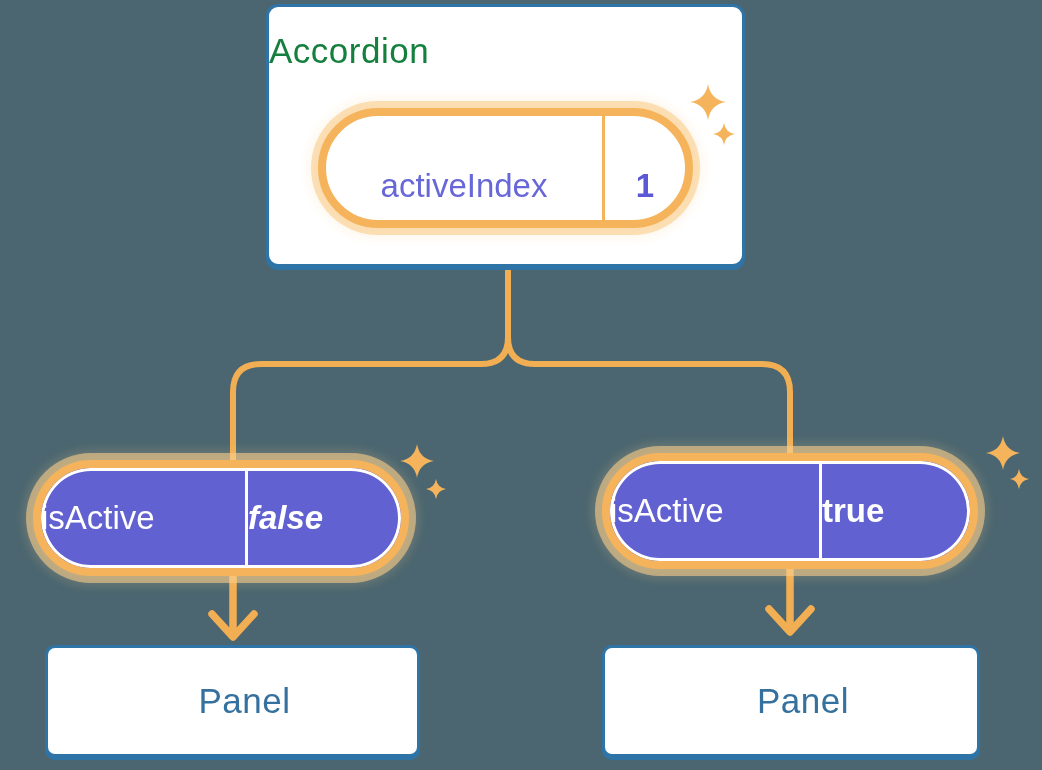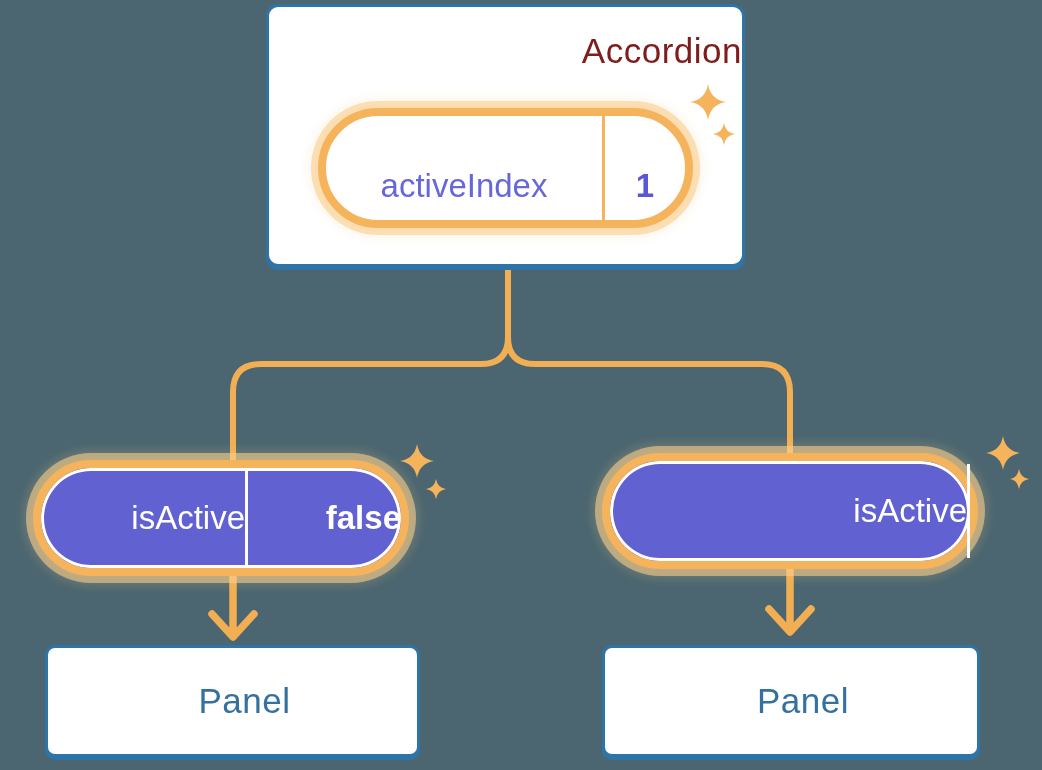--- a/index.html
+++ b/index.html
@@ -10,22 +10,22 @@
   svg{position:absolute;left:0;top:0;}
   .connectors{width:1042px;height:770px;}
 
   
   .card{
     position:absolute;background:#ffffff;border:3px solid #2E74A7;
     border-radius:12px;box-shadow:0 3px 0 #2E74A7;box-sizing:border-box;
   }
   .accordion-card{left:266px;top:4px;width:479px;height:263px;}
   .card-title{
-    text-align:right;padding-top:24px;font-size:35px;font-weight:500;
-    color:#7f1d1d;letter-spacing:.5px;
+    text-align:left;padding-top:24px;font-size:35px;font-weight:500;
+    color:#15803d;letter-spacing:.5px;
   }
   .panel-card{display:flex;align-items:center;justify-content:center;padding-left:24px;}
   .panel-left{left:45px;top:645px;width:375px;height:112px;border-radius:10px;}
   .panel-right{left:602px;top:645px;width:378px;height:112px;border-radius:10px;}
   .panel-label{font-size:35px;font-weight:500;color:#35719F;letter-spacing:.5px;}
 
   
   .pill{
     position:absolute;box-sizing:border-box;border-radius:70px;
     display:flex;align-items:stretch;
@@ -40,24 +40,24 @@
   .state-name{font-size:33px;color:#6767D8;}
   .state-value{font-size:33px;font-weight:700;color:#5B57D6;}
 
   .prop-pill{
     background:#6161D1;
     box-shadow:inset 0 0 0 3px #ffffff,
                0 0 0 7px rgba(248,205,138,.6), 0 0 10px 10px rgba(248,205,138,.18);
   }
   .prop-pill-left{left:33px;top:460px;width:376px;height:116px;}
   .prop-pill-right{left:602px;top:453px;width:376px;height:116px;}
-  .prop-pill .pill-section{display:flex;align-items:center;justify-content:flex-end;}
+  .prop-pill .pill-section{display:flex;align-items:center;justify-content:flex-start;}
   .prop-pill .sec-name{flex:1;}
   .prop-pill .divider{width:3px;background:#ffffff;margin:3px 0;}
-  .prop-pill-left .sec-value{flex:0 0 153px;}
+  .prop-pill-left .sec-value{flex:0 0 153px;font-style:italic;}
   .prop-pill-right .sec-value{flex:0 0 148px;}
   .prop-name{font-size:33px;color:#ffffff;}
   .prop-value{font-size:33px;font-weight:700;color:#ffffff;}
 
   .sparkles{position:absolute;width:70px;height:70px;}
   .sparkles-top{left:680px;top:80px;}
   .sparkles-left{left:395px;top:442px;}
   .sparkles-right{left:981px;top:430px;width:62px;}
 </style>
 </head>
@@ -108,20 +108,23 @@
   <svg class="sparkles sparkles-left" viewBox="0 0 70 70" fill="#F5B45C">
     <path d="M22,2 Q24.4,16.6 39,19 Q24.4,21.4 22,36 Q19.6,21.4 5,19 Q19.6,16.6 22,2 Z"></path>
     <path d="M41,37 Q42.4,45.6 51,47 Q42.4,48.4 41,57 Q39.6,48.4 31,47 Q39.6,45.6 41,37 Z"></path>
   </svg>
 
   <div class="pill prop-pill prop-pill-right">
     <div class="pill-section sec-name">
       <span class="prop-name">isActive</span>
     </div>
     <div class="divider"></div>
+    <div class="pill-section sec-value">
+      <span class="prop-value">true</span>
+    </div>
   </div>
 
   <svg class="sparkles sparkles-right" viewBox="0 0 62 70" fill="#F5B45C">
     <path d="M22,6 Q24.4,20.6 39,23 Q24.4,25.4 22,40 Q19.6,25.4 5,23 Q19.6,20.6 22,6 Z"></path>
     <path d="M38,39 Q39.4,47.6 48,49 Q39.4,50.4 38,59 Q36.6,50.4 29,49 Q36.6,47.6 38,39 Z"></path>
   </svg>
 
   <div class="card panel-card panel-left">
     <span class="panel-label">Panel</span>
   </div>

